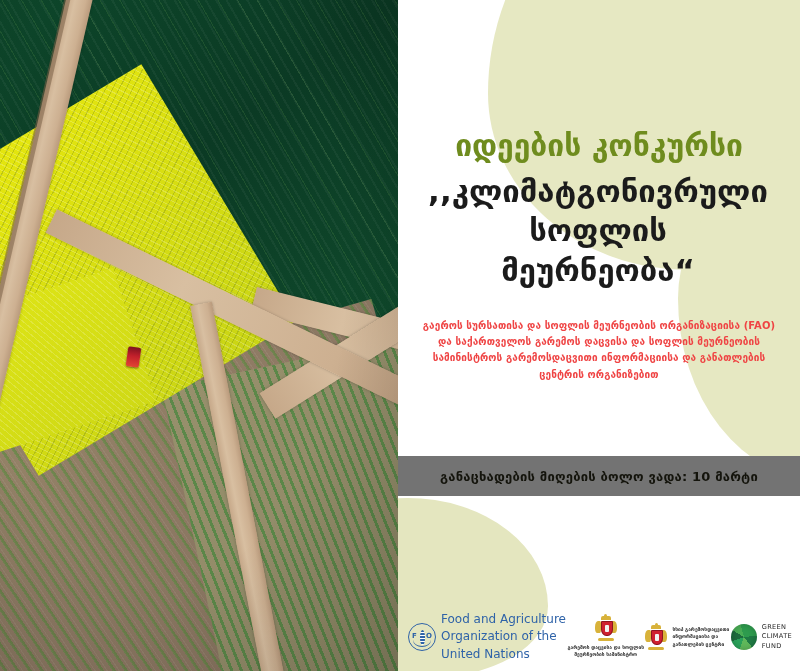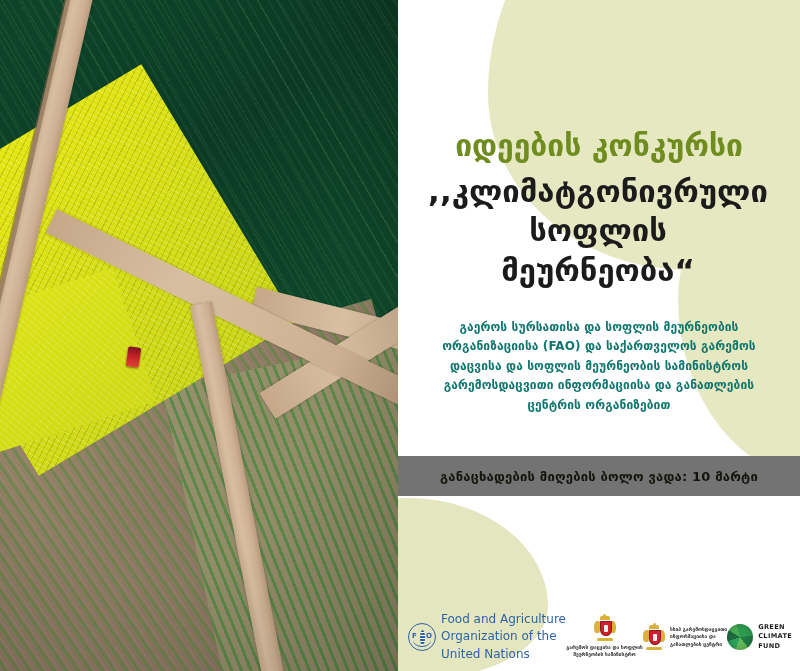--- a/index.html
+++ b/index.html
@@ -112,22 +112,22 @@
   .title-l2{
     position:absolute;left:0;top:172px;width:402px;
     text-align:center;font-size:31px;font-weight:bold;
     color:#1b1b1b;line-height:1.27;padding:0 14px;box-sizing:border-box;
   }
 
   .body-text{
     position:absolute;left:0;top:318px;width:402px;
     box-sizing:border-box;padding:0 22px;
     text-align:center;
-    font-size:12px;font-weight:bold;line-height:1.62;
-    color:#0f766e;
+    font-size:10px;font-weight:bold;line-height:1.62;
+    color:#ef4444;
     letter-spacing:.1px;
   }
 
   .deadline-bar{
     position:absolute;left:0;top:456px;width:402px;height:40px;
     background:#737373;
     display:flex;align-items:center;justify-content:center;
   }
   .deadline-text{
     font-size:13px;font-weight:bold;color:#14140c;letter-spacing:.2px;
@@ -172,21 +172,21 @@
     background:#d8b23a;border-radius:2px;}
   .ge-cap{font-size:4.9px;line-height:1.5;color:#2b2b2b;font-weight:bold;
     text-align:center;white-space:pre-line;}
 
   
   .gcf-globe{width:26px;height:26px;border-radius:50%;flex:none;
     background:
       conic-gradient(from 20deg,#2e9b4e 0 18%,#1f7a44 18% 34%,#5fb85a 34% 50%,
                      #2aa25a 50% 64%,#1d6b3d 64% 78%,#49ad55 78% 90%,#2e9b4e 90% 100%);
     box-shadow:inset 0 0 6px rgba(0,0,0,.22);}
-  .gcf-text{font-size:6.6px;line-height:1.38;color:#1f1f1f;font-weight:bold;
+  .gcf-text{font-size:6.6px;line-height:1.38;color:#1f1f1f;font-weight:normal;
     letter-spacing:.3px;white-space:pre-line;}
 </style>
 </head>
 <body>
 
 <div class="poster">
 
   <div class="photo">
     <div class="ph-layer field-dark"></div>
     <div class="ph-layer field-brown"></div>

